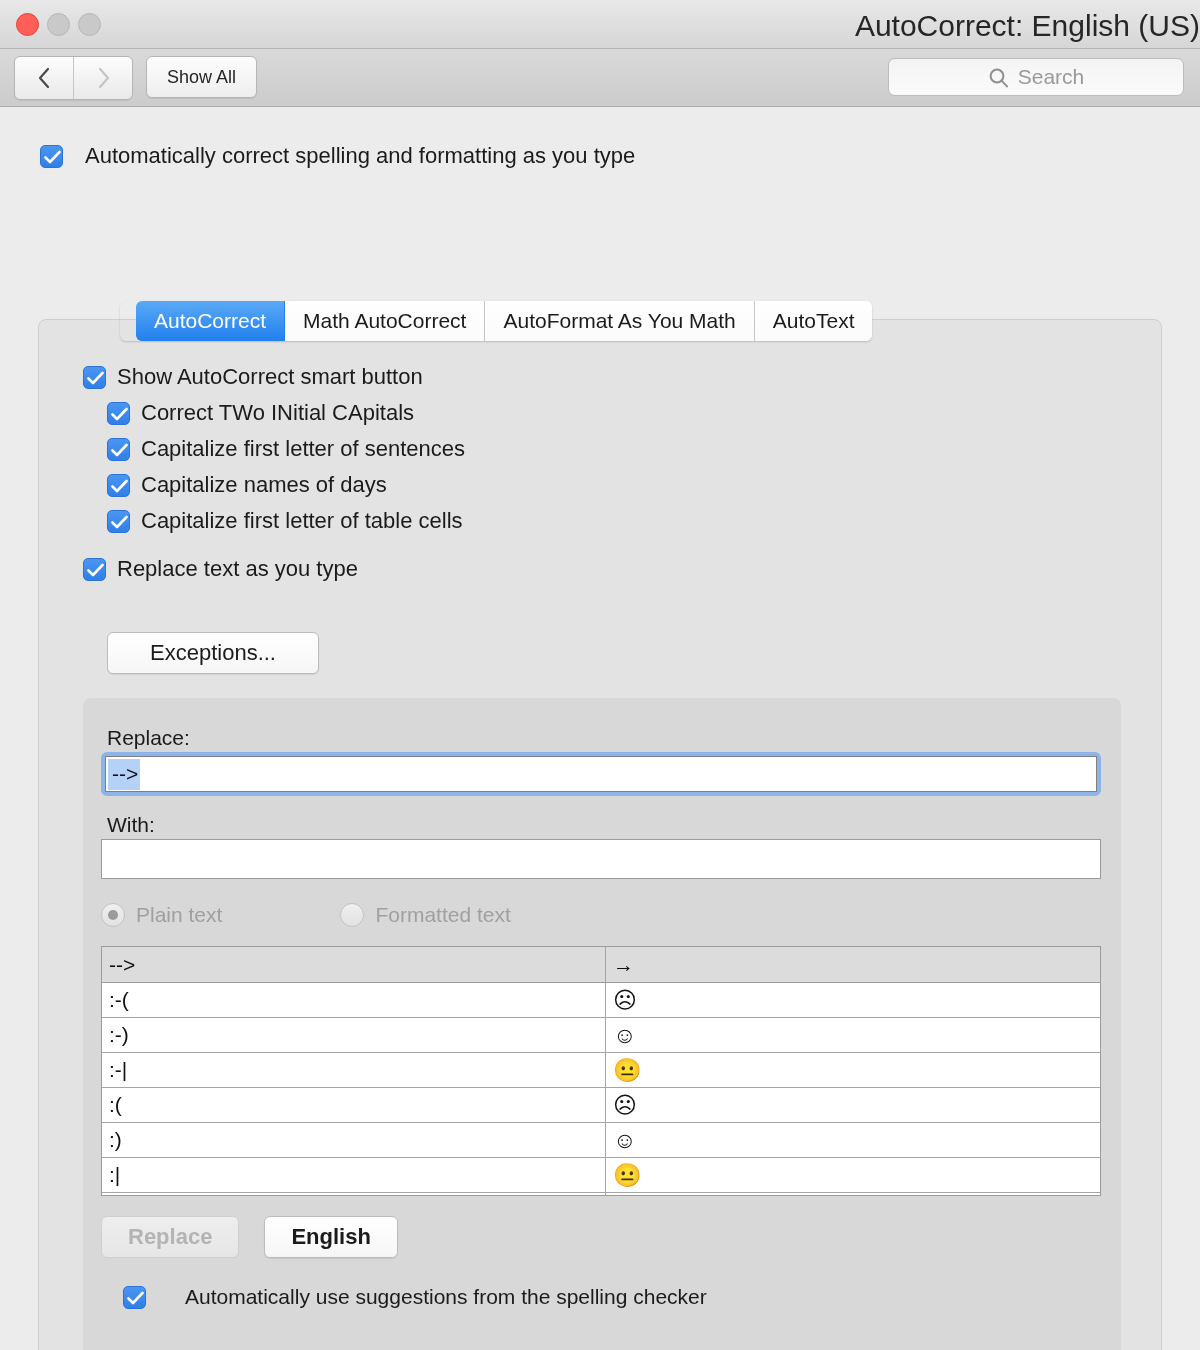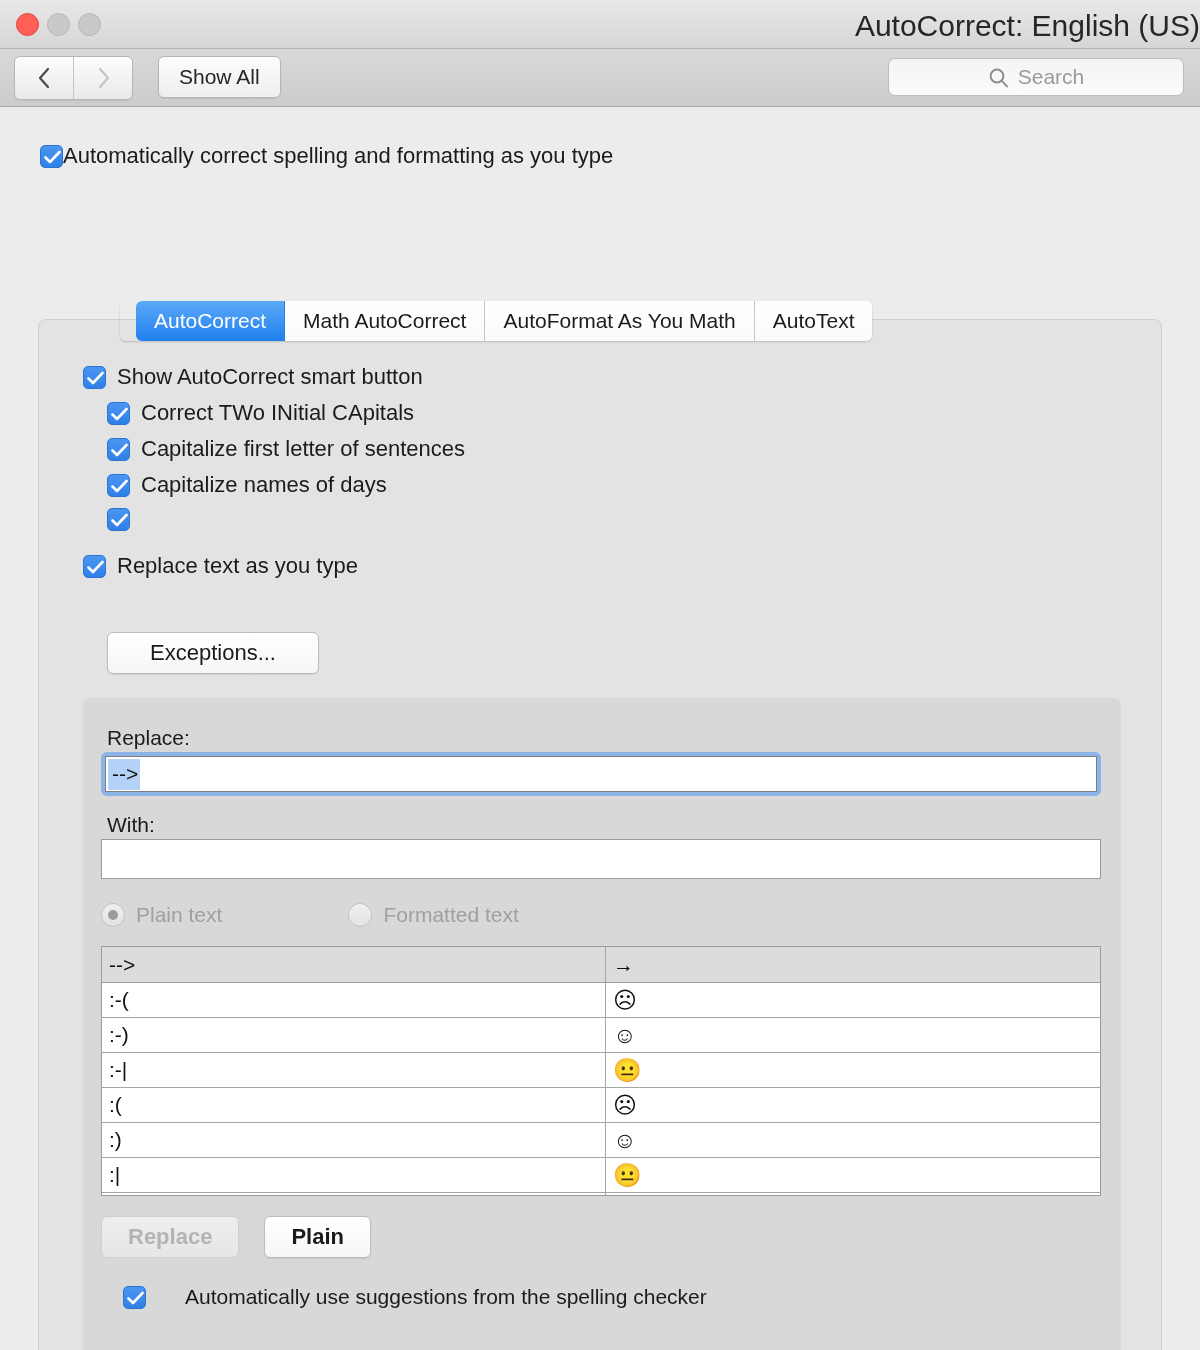--- a/index.html
+++ b/index.html
@@ -71,28 +71,28 @@
     justify-content: center;
     font-size: 23px;
     line-height: 1;
     color: #4a4a4a;
   }
   .seg-btn + .seg-btn { border-left: 1px solid #c6c6c6; }
   .seg-btn.disabled { color: #bdbdbd; }
 
   .showall-btn {
     position: absolute;
-    left: 158px;
+    left: 146px;
     top: 7px;
     height: 42px;
     padding: 0 20px;
     display: flex;
     align-items: center;
     justify-content: center;
-    font-size: 21px;
+    font-size: 18px;
     color: #262626;
     border: 1px solid #b6b6b6;
     border-radius: 6px;
     background: linear-gradient(to bottom, #fdfdfd, #eeeeee);
     box-shadow: 0 1px 1px rgba(0,0,0,0.08);
     box-sizing: border-box;
   }
 
   .searchfield {
     position: absolute;
@@ -118,21 +118,21 @@
     background: #ececec;
     height: 1244px;
   }
 
   .master-row {
     position: absolute;
     left: 40px;
     top: 36px;
     display: flex;
     align-items: center;
-    gap: 0;
+    gap: 22px;
   }
 
   
   .cb {
     width: 23px;
     height: 23px;
     border-radius: 5px;
     background: linear-gradient(to bottom, #4a96f2, #2f7fe8);
     border: 1px solid #2b74d4;
     position: relative;
@@ -264,21 +264,21 @@
     border: 1px solid #9b9b9b;
     box-sizing: border-box;
   }
 
   .radio-row {
     position: absolute;
     left: 18px;
     top: 205px;
     display: flex;
     align-items: center;
-    gap: 8px;
+    gap: 0;
   }
   .radio-item { display: flex; align-items: center; gap: 11px; }
   .radio-item.second { margin-left: 118px; }
   .radio {
     width: 24px;
     height: 24px;
     border-radius: 50%;
     background: linear-gradient(to bottom, #f0f0f0, #e2e2e2);
     border: 1px solid #c2c2c2;
     position: relative;
@@ -452,20 +452,21 @@
             </svg>
         </div>
         <span class="cb-label">Capitalize names of days</span>
       </div>
       <div class="option-row indent">
         <div class="cb">
           <svg width="17" height="15" viewBox="0 0 17 15">
               <polyline points="1.5,7.5 6,12 15.5,2" fill="none" stroke="#ffffff" stroke-width="2.6" stroke-linecap="round" stroke-linejoin="round"></polyline>
             </svg>
         </div>
+        <span class="cb-label">Capitalize first letter of table cells</span>
       </div>
       <div class="option-row gap-top">
         <div class="cb">
           <svg width="17" height="15" viewBox="0 0 17 15">
               <polyline points="1.5,7.5 6,12 15.5,2" fill="none" stroke="#ffffff" stroke-width="2.6" stroke-linecap="round" stroke-linejoin="round"></polyline>
             </svg>
         </div>
         <span class="cb-label">Replace text as you type</span>
       </div>
     </div>
@@ -541,21 +542,21 @@
             </div>
         </div>
         <div class="trow">
           <div class="tcell c1"></div>
           <div class="tcell c2"></div>
         </div>
       </div>
 
       <div class="btnrow">
         <div class="pbtn disabled">Replace</div>
-        <div class="pbtn">Plain</div>
+        <div class="pbtn">English</div>
       </div>
 
       <div class="suggest-row">
         <div class="cb">
           <svg width="17" height="15" viewBox="0 0 17 15">
               <polyline points="1.5,7.5 6,12 15.5,2" fill="none" stroke="#ffffff" stroke-width="2.6" stroke-linecap="round" stroke-linejoin="round"></polyline>
             </svg>
         </div>
         <span class="cb-label small">Automatically use suggestions from the spelling checker</span>
       </div>

